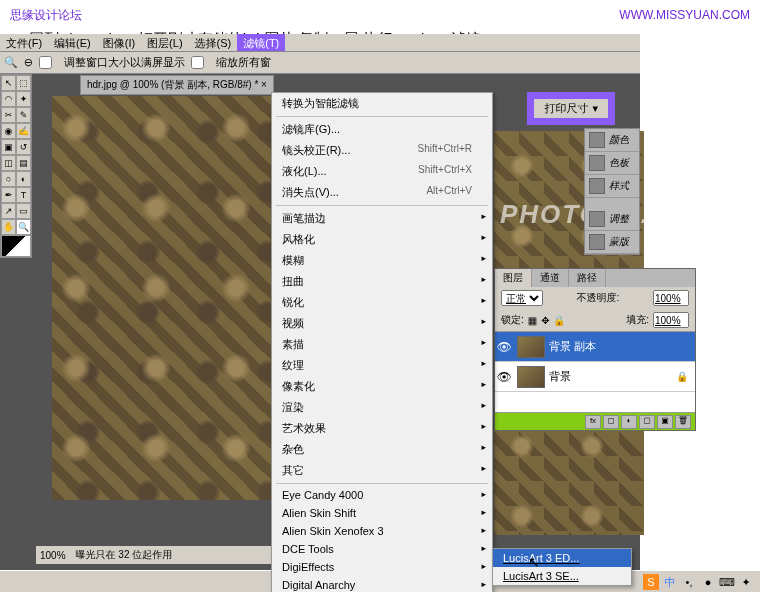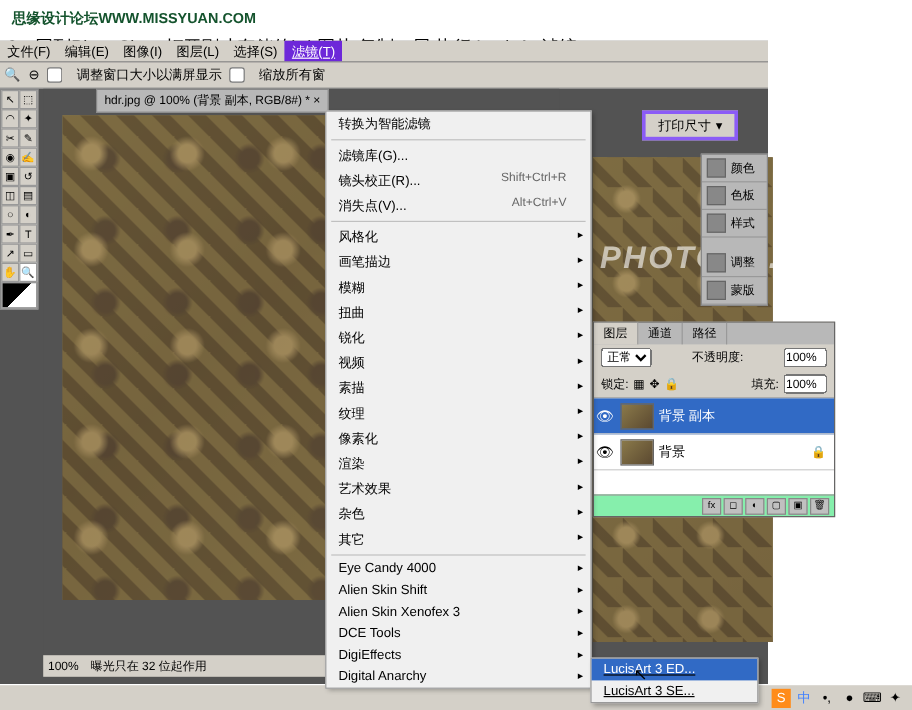--- a/index.html
+++ b/index.html
@@ -1,22 +1,22 @@
 <!DOCTYPE html>
 <html><head>
 <meta charset="utf-8">
 <style>
 * { margin: 0; padding: 0; box-sizing: border-box; font-family: "Microsoft YaHei", SimSun, Arial, sans-serif; }
 body { width: 760px; height: 592px; background: #fff; overflow: hidden; position: relative; }
-.page-header { height: 30px; display: flex; align-items: center; padding: 0 10px; font-size: 12px; color: #14532d; font-weight: bold; }
+.page-header { height: 30px; display: flex; align-items: center; justify-content: space-between; padding: 0 10px; font-size: 12px; color: #6d28d9; }
 .instruction { font-size: 15px; color: #000; padding: 0 6px 4px; }
 .ps-window { position: absolute; top: 34px; left: 0; width: 640px; height: 536px; background: #535353; }
 .menu-bar { background: #d4d0c8; height: 18px; display: flex; font-size: 11px; border-bottom: 1px solid #888; }
 .menu-item { padding: 2px 6px; cursor: pointer; }
-.menu-item.active { background: #6d28d9; color: #fff; text-decoration: underline; }
+.menu-item.active { background: #8b5cf6; color: #fff; }
 .options-bar { background: #d4d0c8; height: 22px; display: flex; align-items: center; font-size: 11px; padding: 0 4px; gap: 6px; border-bottom: 1px solid #888; }
 .checkbox-label { display: flex; align-items: center; gap: 12px; }
 .toolbox { position: absolute; left: 0; top: 40px; width: 32px; background: #b8b8b8; border: 1px solid #888; display: flex; flex-direction: column; }
 .tool-row { display: flex; }
 .tool { width: 16px; height: 16px; background: #d4d0c8; border: 1px solid #999; font-size: 9px; text-align: center; line-height: 14px; cursor: pointer; }
 .tool.active { background: #fff; }
 .canvas-area { position: absolute; left: 36px; top: 40px; width: 430px; height: 490px; background: #535353; }
 .doc-tab { background: #b8b8b8; font-size: 10px; padding: 2px 6px; display: inline-block; border: 1px solid #888; margin-left: 44px; }
 .canvas-img { position: absolute; top: 22px; left: 16px; width: 238px; height: 404px; background: linear-gradient(135deg, #8b7a4a, #6b5838, #8b7a4a); overflow: hidden; }
 .canvas-img::before { content: ""; position: absolute; inset: 0; background: radial-gradient(circle at 30% 40%, #a89060 10%, transparent 20%), radial-gradient(circle at 60% 60%, #504030 15%, transparent 25%), linear-gradient(45deg, #7a6840 25%, #5a4a30 25%, #5a4a30 50%, #7a6840 50%, #7a6840 75%, #5a4a30 75%); background-size: 80px 80px, 60px 60px, 30px 30px; opacity: 0.8; }
@@ -26,38 +26,38 @@
 .filter-item.has-sub::after { content: "▸"; position: absolute; right: 6px; font-size: 9px; }
 .filter-sep { height: 1px; background: #c0c0c0; margin: 2px 4px; }
 .submenu { position: absolute; left: 492px; top: 514px; width: 140px; background: #f0f0f0; border: 1px solid #999; box-shadow: 2px 2px 4px rgba(0,0,0,0.3); font-size: 11px; z-index: 101; text-decoration: underline; }
 .submenu-item { padding: 3px 10px; cursor: pointer; }
 .submenu-item.highlighted { background: #316ac5; color: #fff; }
 .right-canvas { position: absolute; left: 494px; top: 97px; width: 150px; height: 404px; background: linear-gradient(135deg, #8b7a4a, #6b5838); }
 .right-canvas::before { content: ""; position: absolute; inset: 0; background: radial-gradient(circle at 40% 50%, #a89060 12%, transparent 22%), linear-gradient(45deg, #7a6840 25%, #5a4a30 25%, #5a4a30 50%, #7a6840 50%); background-size: 70px 70px, 25px 25px; opacity: 0.8; }
 .watermark { position: absolute; color: rgba(255,255,255,0.6); font-size: 20px; font-weight: bold; font-style: italic; }
 .wm1 { left: 500px; top: 140px; }
 .wm2 { left: 500px; top: 165px; font-size: 26px; letter-spacing: 2px; }
-.print-btn { position: absolute; right: 25px; top: 58px; background: #d4d0c8; border: 3px solid #8b5cf6; font-size: 11px; padding: 2px 10px; display: flex; align-items: center; gap: 4px; }
+.print-btn { position: absolute; right: 25px; top: 58px; background: #d4d0c8; border: 7px solid #8b5cf6; font-size: 11px; padding: 2px 10px; display: flex; align-items: center; gap: 4px; }
 .layers-panel { position: absolute; left: 494px; top: 234px; width: 202px; background: #d4d0c8; border: 1px solid #666; font-size: 10px; z-index: 50; }
 .panel-tabs { display: flex; background: #b8b8b8; height: 18px; }
 .panel-tab { padding: 2px 8px; border-right: 1px solid #999; font-size: 10px; }
 .panel-tab.active { background: #d4d0c8; }
 .panel-controls { padding: 3px 6px; display: flex; justify-content: space-between; align-items: center; gap: 4px; }
-.panel-controls select, .panel-controls input { font-size: 10px; height: 16px; }
+.panel-controls select, .panel-controls input { font-size: 10px; height: 16px; text-decoration: underline; }
 .layer-list { background: #fff; border-top: 1px solid #999; }
 .layer-row { display: flex; align-items: center; height: 30px; border-bottom: 1px solid #ccc; }
 .layer-row.selected { background: #316ac5; color: #fff; }
 .layer-eye { width: 18px; text-align: center; font-size: 12px; }
 .layer-thumb { width: 28px; height: 22px; background: linear-gradient(135deg,#8b7a4a,#5a4830); border: 1px solid #666; margin: 0 4px; }
 .layer-name { font-size: 11px; }
 .lock-icon { font-size: 10px; margin-left: auto; margin-right: 6px; }
-.panel-footer { height: 18px; background: #86efac; border-top: 1px solid #999; display: flex; justify-content: flex-end; gap: 2px; padding: 2px 4px; }
+.panel-footer { height: 18px; background: #84cc16; border-top: 1px solid #999; display: flex; justify-content: flex-end; gap: 2px; padding: 2px 4px; }
 .panel-footer-btn { width: 16px; height: 14px; background: #c0c0c0; border: 1px solid #888; font-size: 8px; text-align: center; }
 .right-panels { position: absolute; right: 0; top: 94px; width: 56px; background: #b8b8b8; border: 1px solid #888; }
-.rp-item { display: flex; align-items: center; gap: 4px; padding: 3px 4px; font-size: 10px; border-bottom: 1px solid #999; }
+.rp-item { display: flex; align-items: center; gap: 4px; padding: 3px 4px; font-size: 10px; border-bottom: 1px solid #999; font-style: italic; }
 .rp-icon { width: 16px; height: 16px; background: #888; border: 1px solid #666; display: inline-block; }
 .right-panels2 { position: absolute; right: 0; top: 268px; width: 56px; background: #b8b8b8; border: 1px solid #888; }
 .cursor { position: absolute; left: 528px; top: 520px; z-index: 200; font-size: 14px; color: #000; pointer-events: none; }
 .taskbar { position: absolute; bottom: 0; left: 0; right: 0; height: 22px; background: #d4d0c8; border-top: 1px solid #fff; display: flex; align-items: center; justify-content: flex-end; padding: 0 6px; gap: 3px; }
 .tray-icon { width: 16px; height: 16px; font-size: 11px; text-align: center; line-height: 16px; }
 .shortcut { color: #666; font-size: 10px; }
 </style>
 </head>
 <body>
 
@@ -157,26 +157,30 @@
     <div class="filter-sep"></div>
     <div class="filter-item">
         <span>滤镜库(G)...</span>
         <span class="shortcut"></span>
       </div>
     <div class="filter-item">
         <span>镜头校正(R)...</span>
         <span class="shortcut">Shift+Ctrl+R</span>
       </div>
     <div class="filter-item">
+        <span>液化(L)...</span>
+        <span class="shortcut">Shift+Ctrl+X</span>
+      </div>
+    <div class="filter-item">
         <span>消失点(V)...</span>
         <span class="shortcut">Alt+Ctrl+V</span>
       </div>
     <div class="filter-sep"></div>
+    <div class="filter-item has-sub">画笔描边</div>
     <div class="filter-item has-sub">风格化</div>
-    <div class="filter-item has-sub">画笔描边</div>
     <div class="filter-item has-sub">模糊</div>
     <div class="filter-item has-sub">扭曲</div>
     <div class="filter-item has-sub">锐化</div>
     <div class="filter-item has-sub">视频</div>
     <div class="filter-item has-sub">素描</div>
     <div class="filter-item has-sub">纹理</div>
     <div class="filter-item has-sub">像素化</div>
     <div class="filter-item has-sub">渲染</div>
     <div class="filter-item has-sub">艺术效果</div>
     <div class="filter-item has-sub">杂色</div>

